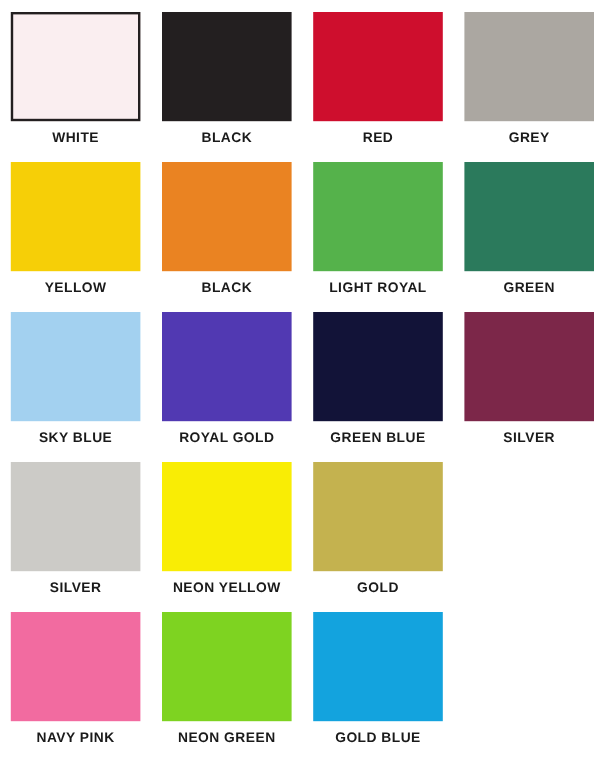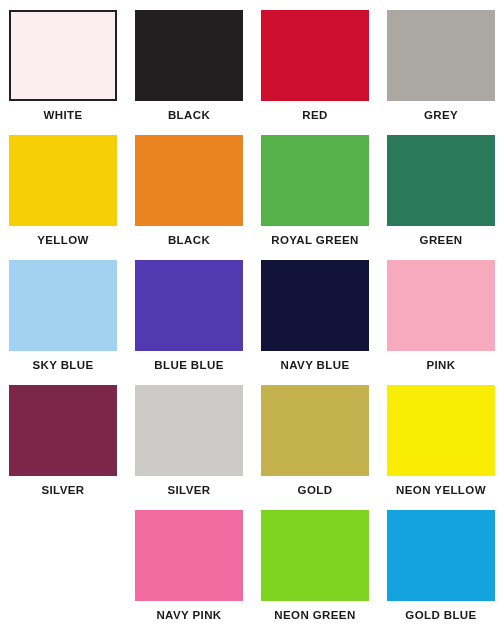--- a/index.html
+++ b/index.html
@@ -83,57 +83,53 @@
       <div class="cell">
         <div class="chip" style="background: rgb(246, 207, 7);"></div>
         <div class="caption">YELLOW</div>
       </div>
       <div class="cell">
         <div class="chip" style="background: rgb(234, 131, 34);"></div>
         <div class="caption">BLACK</div>
       </div>
       <div class="cell">
         <div class="chip" style="background: rgb(85, 178, 75);"></div>
-        <div class="caption">ROYAL GREEN</div>
+        <div class="caption">LIGHT ROYAL</div>
       </div>
       <div class="cell">
         <div class="chip" style="background: rgb(43, 122, 92);"></div>
         <div class="caption">GREEN</div>
       </div>
       <div class="cell">
         <div class="chip" style="background: rgb(163, 209, 240);"></div>
         <div class="caption">SKY BLUE</div>
       </div>
       <div class="cell">
         <div class="chip" style="background: rgb(81, 57, 178);"></div>
-        <div class="caption">BLUE BLUE</div>
+        <div class="caption">ROYAL GOLD</div>
       </div>
       <div class="cell">
         <div class="chip" style="background: rgb(18, 19, 56);"></div>
-        <div class="caption">NAVY BLUE</div>
-      </div>
-      <div class="cell">
-        <div class="chip" style="background: rgb(247, 169, 190);"></div>
-        <div class="caption">PINK</div>
+        <div class="caption">GREEN BLUE</div>
       </div>
       <div class="cell">
         <div class="chip" style="background: rgb(124, 39, 73);"></div>
         <div class="caption">SILVER</div>
       </div>
       <div class="cell">
         <div class="chip" style="background: rgb(204, 203, 199);"></div>
         <div class="caption">SILVER</div>
       </div>
       <div class="cell">
+        <div class="chip" style="background: rgb(249, 237, 5);"></div>
+        <div class="caption">NEON YELLOW</div>
+      </div>
+      <div class="cell">
         <div class="chip" style="background: rgb(196, 178, 79);"></div>
         <div class="caption">GOLD</div>
-      </div>
-      <div class="cell">
-        <div class="chip" style="background: rgb(249, 237, 5);"></div>
-        <div class="caption">NEON YELLOW</div>
       </div>
       <div class="cell empty"></div>
       <div class="cell">
         <div class="chip" style="background: rgb(242, 107, 160);"></div>
         <div class="caption">NAVY PINK</div>
       </div>
       <div class="cell">
         <div class="chip" style="background: rgb(126, 211, 33);"></div>
         <div class="caption">NEON GREEN</div>
       </div>

